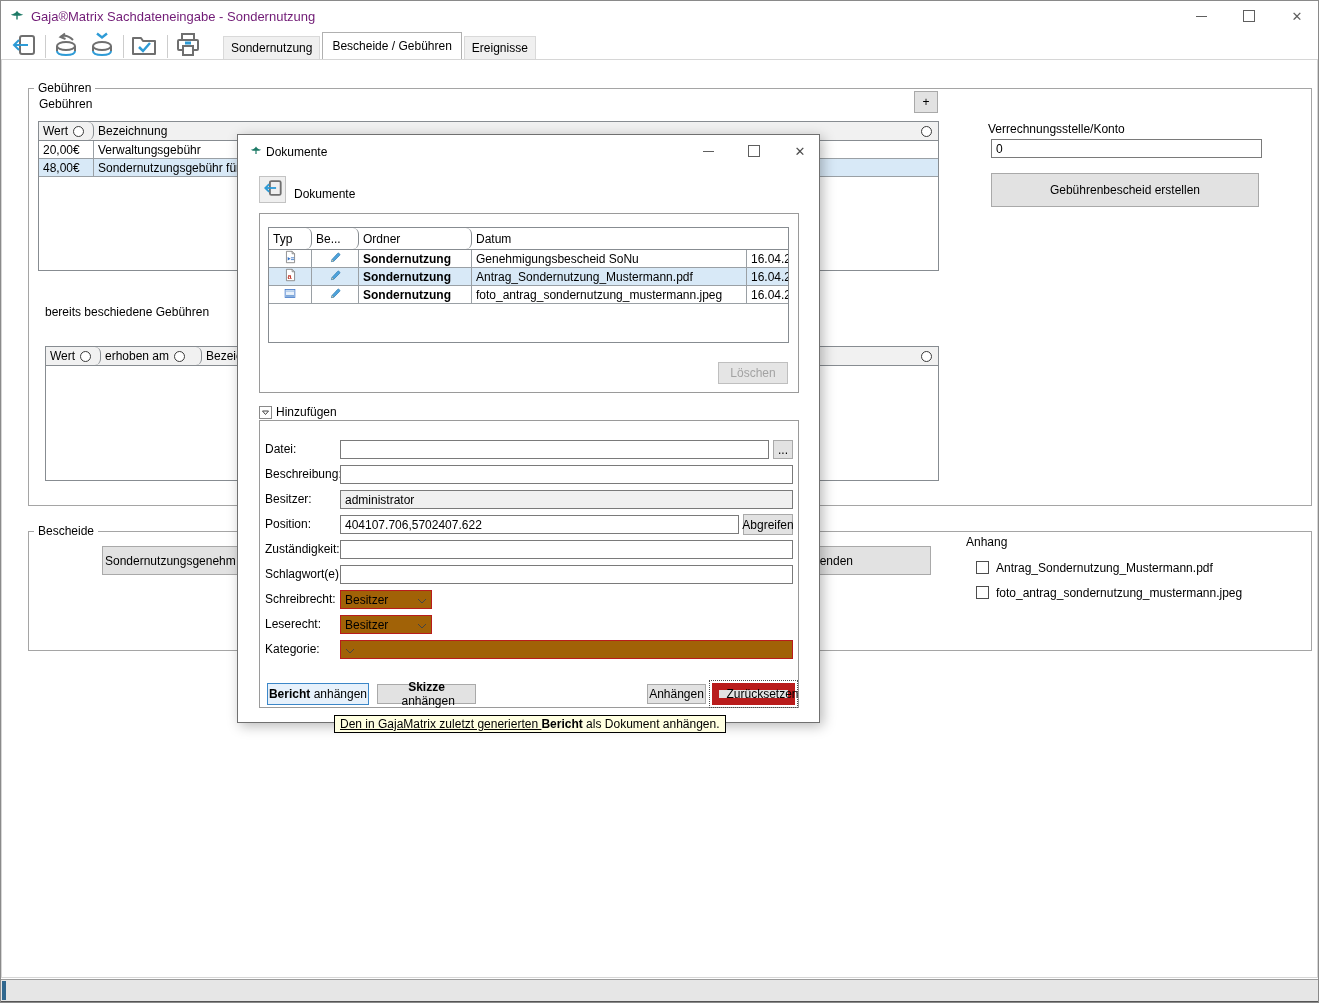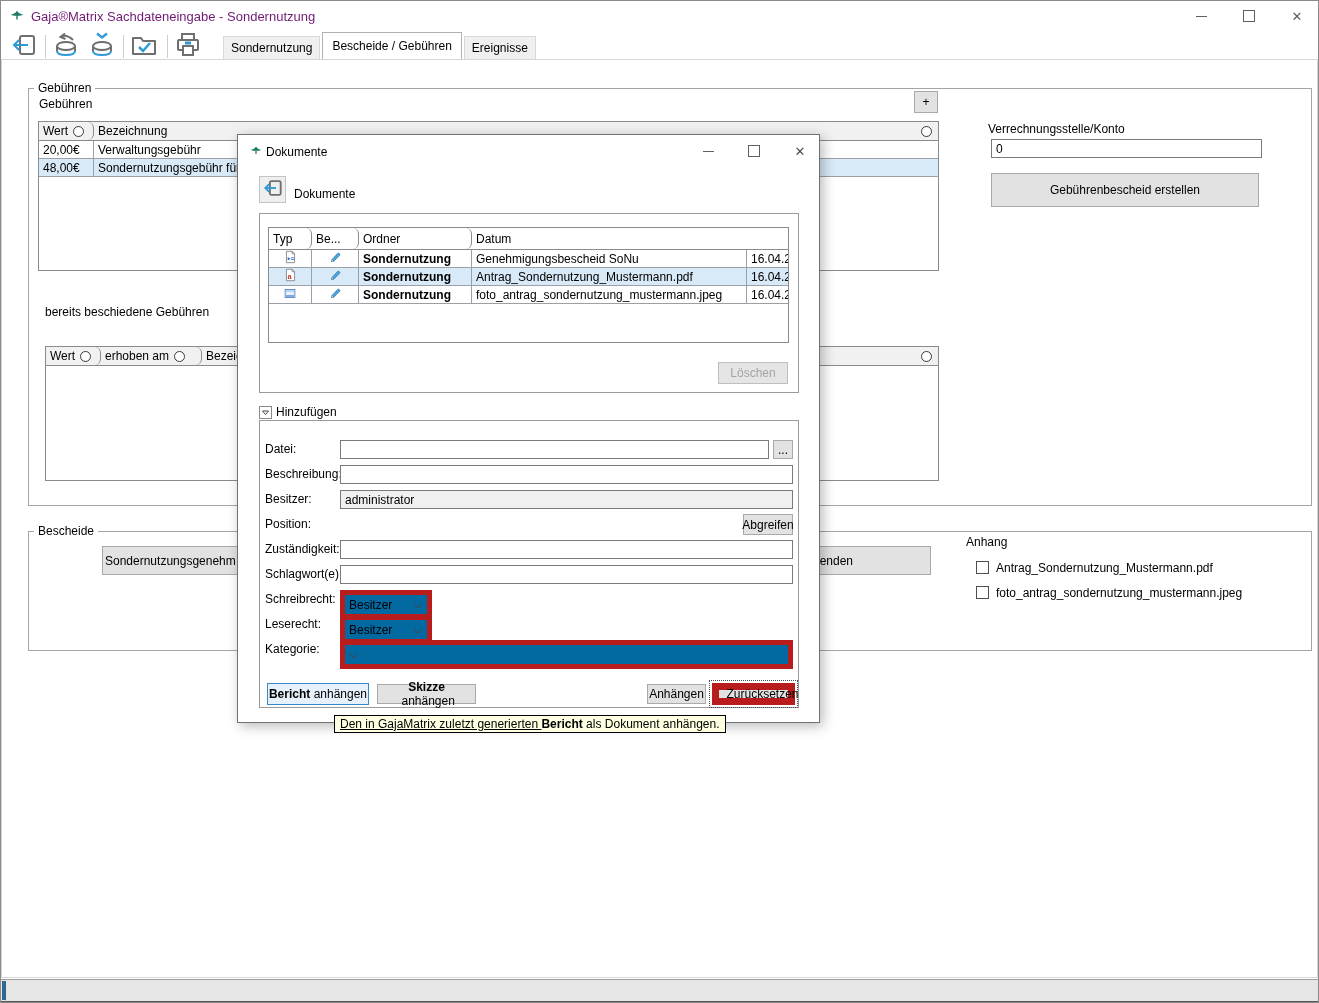--- a/index.html
+++ b/index.html
@@ -38,21 +38,21 @@
   .circ{width:9px;height:9px;border:1px solid #3a3a3a;border-radius:50%;display:inline-block;flex:none;background:#fff;}
   
   .btn{background:#e2e2e2;border:1px solid #a9a9a9;display:flex;align-items:center;justify-content:center;
        font-family:"Liberation Sans",sans-serif;font-size:12px;cursor:pointer;white-space:nowrap;}
   .btn.disabled{background:#e5e5e5;border-color:#bfbfbf;color:#a3a3a3;cursor:default;}
   .btn.hoverblue{background:#e7f1fb;border:1px solid #3c87c8;}
   .btn.focus{border:7px solid #b91c1c;outline:1px dotted #4a4a4a;outline-offset:2px;padding-left:18px;}
   .input{border:1px solid #7a7a7a;background:#fff;padding:1px 4px;font-family:"Liberation Sans",sans-serif;font-size:12px;height:19px;}
   input.input{outline:none;}
   .input.ro{background:#f0f0f0;}
-  .combo{border:5px solid #b91c1c;background:#0369a1;display:flex;align-items:center;padding:0 4px;height:29px;cursor:pointer;}
+  .combo{border:1px solid #b91c1c;background:#a16207;display:flex;align-items:center;padding:0 4px;height:19px;cursor:pointer;}
   .combo .cv{flex:1;white-space:nowrap;overflow:hidden;}
   .field-label{white-space:nowrap;}
   .checkbox{width:13px;height:13px;border:1px solid #4d4d4d;background:#fff;display:inline-block;cursor:pointer;}
   
   .dialog{left:236px;top:133px;width:583px;height:589px;background:#fff;border:1px solid #707070;
           box-shadow:3px 3px 12px rgba(0,0,0,0.28);z-index:10;}
   .dlg-ctl{width:26px;height:22px;display:flex;align-items:center;justify-content:center;color:#4d4d4d;}
   .exitbtn{background:#efefef;border:1px solid #c3c3c3;display:flex;align-items:center;justify-content:center;cursor:pointer;}
   .tooltip{left:333px;top:714px;height:18px;background:#ffffe1;border:1px solid #000;display:flex;align-items:center;
            padding:0 5px;z-index:20;white-space:nowrap;}
@@ -339,20 +339,21 @@
     <input class="abs input" style="left: 102px; top: 305px; width: 429px;" value="">
     <div class="abs btn" style="left:535px;top:305px;width:20px;height:19px;">...</div>
 
     <span class="abs field-label" style="left:27px;top:332px;">Beschreibung:</span>
     <input class="abs input" style="left: 102px; top: 330px; width: 453px;" value="">
 
     <span class="abs field-label" style="left:27px;top:357px;">Besitzer:</span>
     <input class="abs input ro" style="left: 102px; top: 355px; width: 453px;" readonly="" value="administrator">
 
     <span class="abs field-label" style="left:27px;top:382px;">Position:</span>
+    <input class="abs input" style="left: 102px; top: 380px; width: 399px;" value="404107.706,5702407.622">
     <div class="abs btn" style="left:505px;top:379px;width:50px;height:21px;">Abgreifen</div>
 
     <span class="abs field-label" style="left:27px;top:407px;">Zuständigkeit:</span>
     <input class="abs input" style="left: 102px; top: 405px; width: 453px;" value="">
 
     <span class="abs field-label" style="left:27px;top:432px;">Schlagwort(e):</span>
     <input class="abs input" style="left: 102px; top: 430px; width: 453px;" value="">
 
     <span class="abs field-label" style="left:27px;top:457px;">Schreibrecht:</span>
     <div class="abs combo" style="left:102px;top:455px;width:92px;">

